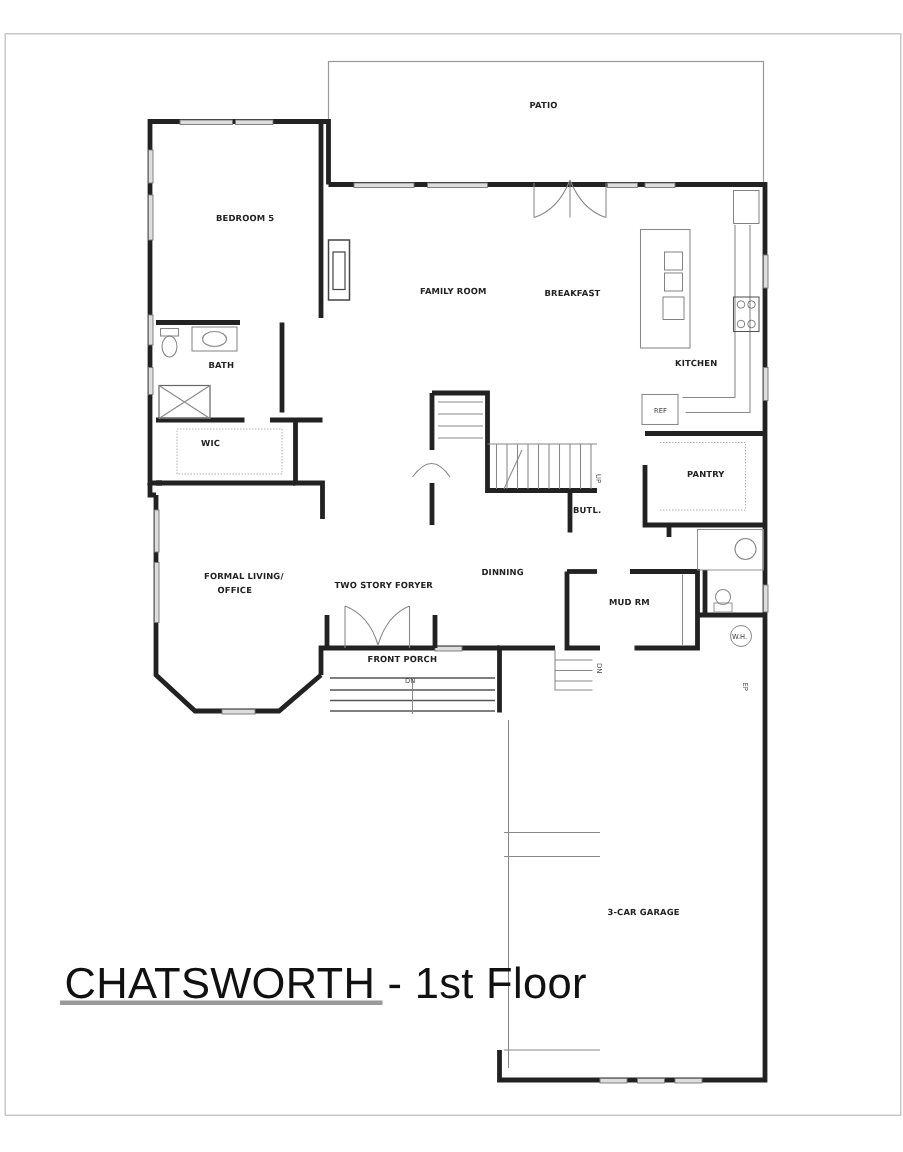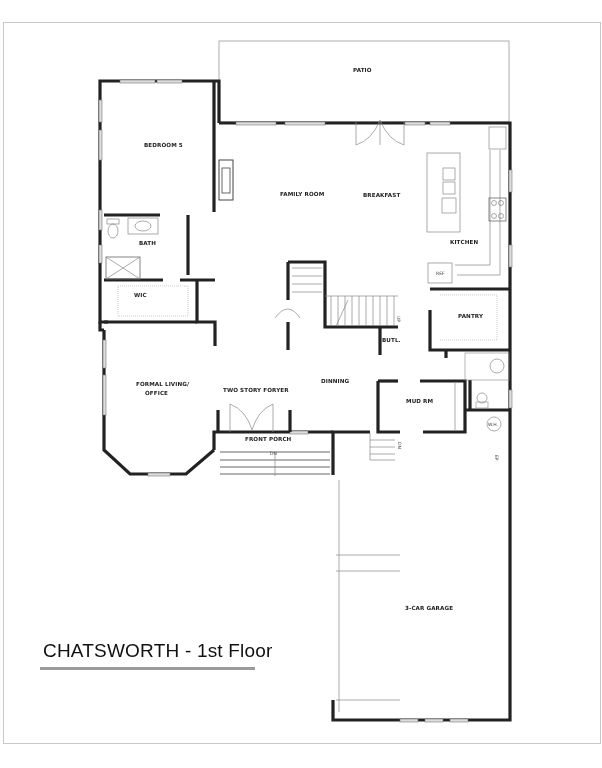--- a/index.html
+++ b/index.html
@@ -5,21 +5,21 @@
   html,body{margin:0;padding:0;background:#ffffff;}
   body{width:602px;height:768px;position:relative;overflow:hidden;font-family:"Liberation Sans",sans-serif;}
   .frame{position:absolute;left:3px;top:22px;width:598px;height:722px;border:1px solid #c8c8c8;box-sizing:border-box;}
   svg{position:absolute;left:0;top:0;}
   .room-label{font-family:"DejaVu Sans",sans-serif;font-size:5.6px;font-weight:bold;fill:#222;letter-spacing:0.1px;}
   .small-label{font-family:"DejaVu Sans",sans-serif;font-size:4.5px;fill:#444;}
   .wall{fill:none;stroke:#222;stroke-width:3.2;}
   .thin{fill:none;stroke:#888;stroke-width:0.7;}
   .med{fill:none;stroke:#555;stroke-width:0.9;}
   .win{fill:#ddd;stroke:#777;stroke-width:0.6;}
-  .title{position:absolute;left:43px;top:640px;font-family:"Liberation Sans",sans-serif;font-size:19px;color:#111;letter-spacing:0.2px;}
+  .title{position:absolute;left:43px;top:640px;font-family:"Liberation Sans",sans-serif;font-size:29px;color:#111;letter-spacing:0.2px;}
   .title-underline{position:absolute;left:40px;top:667px;width:215px;height:3px;background:#9a9a9a;}
 </style>
 </head>
 <body>
 
 <div class="frame"></div>
 
 <svg width="602" height="768" viewBox="0 0 602 768">
 
   <rect x="219" y="41" width="290" height="81" fill="none" stroke="#999" stroke-width="0.8"></rect>

